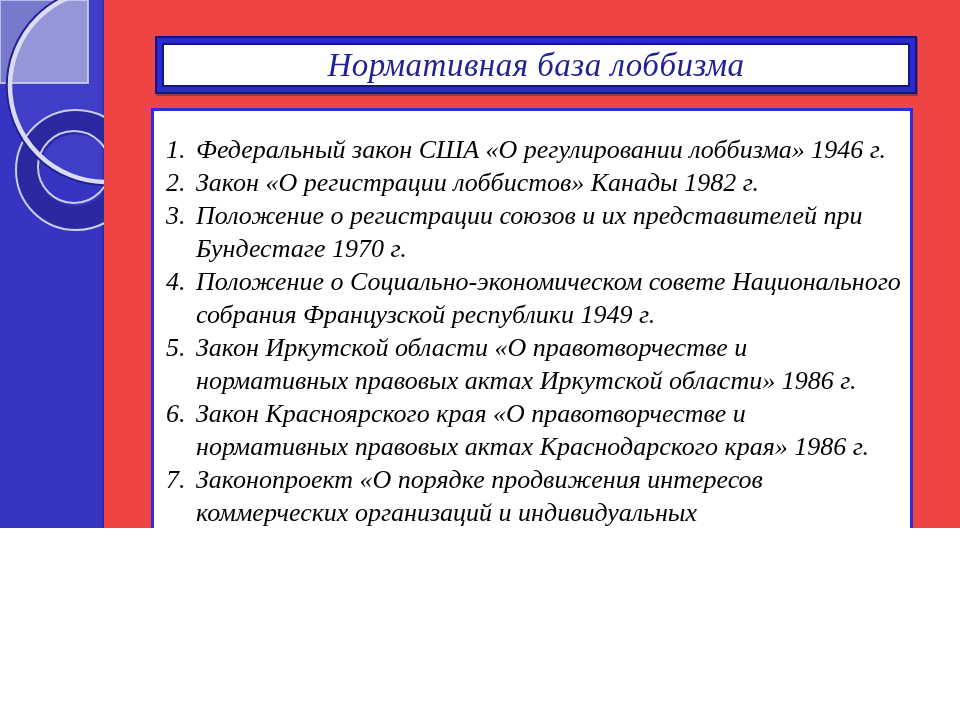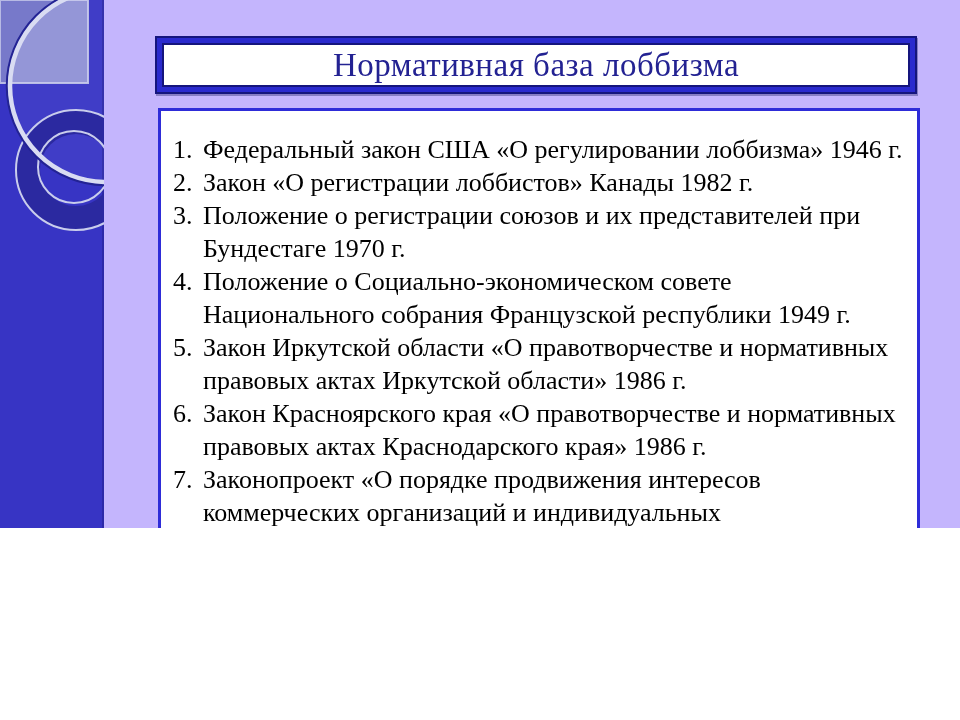--- a/index.html
+++ b/index.html
@@ -4,23 +4,24 @@
 <style>
   html, body {
     margin: 0;
     padding: 0;
     background: #ffffff;
   }
   .slide {
     position: relative;
     width: 960px;
     height: 528px;
-    background: #c4b5fd;
+    background: #ef4444;
     overflow: hidden;
     font-family: "Liberation Serif", "DejaVu Serif", serif;
+    font-style: italic;
   }
 
   
   .sidebar {
     position: absolute;
     left: 0;
     top: 0;
     width: 104px;
     height: 720px;
   }
@@ -51,21 +52,21 @@
   .title-text {
     font-size: 33px;
     color: #232292;
     white-space: nowrap;
     letter-spacing: 0.5px;
   }
 
   
   .content-box {
     position: absolute;
-    left: 158px;
+    left: 151px;
     top: 108px;
     width: 762px;
     height: 537px;
     box-sizing: border-box;
     border: 3px solid #2e2cd8;
     background: #ffffff;
     padding: 22px 8px 0 12px;
   }
   ol.law-list {
     margin: 0;

